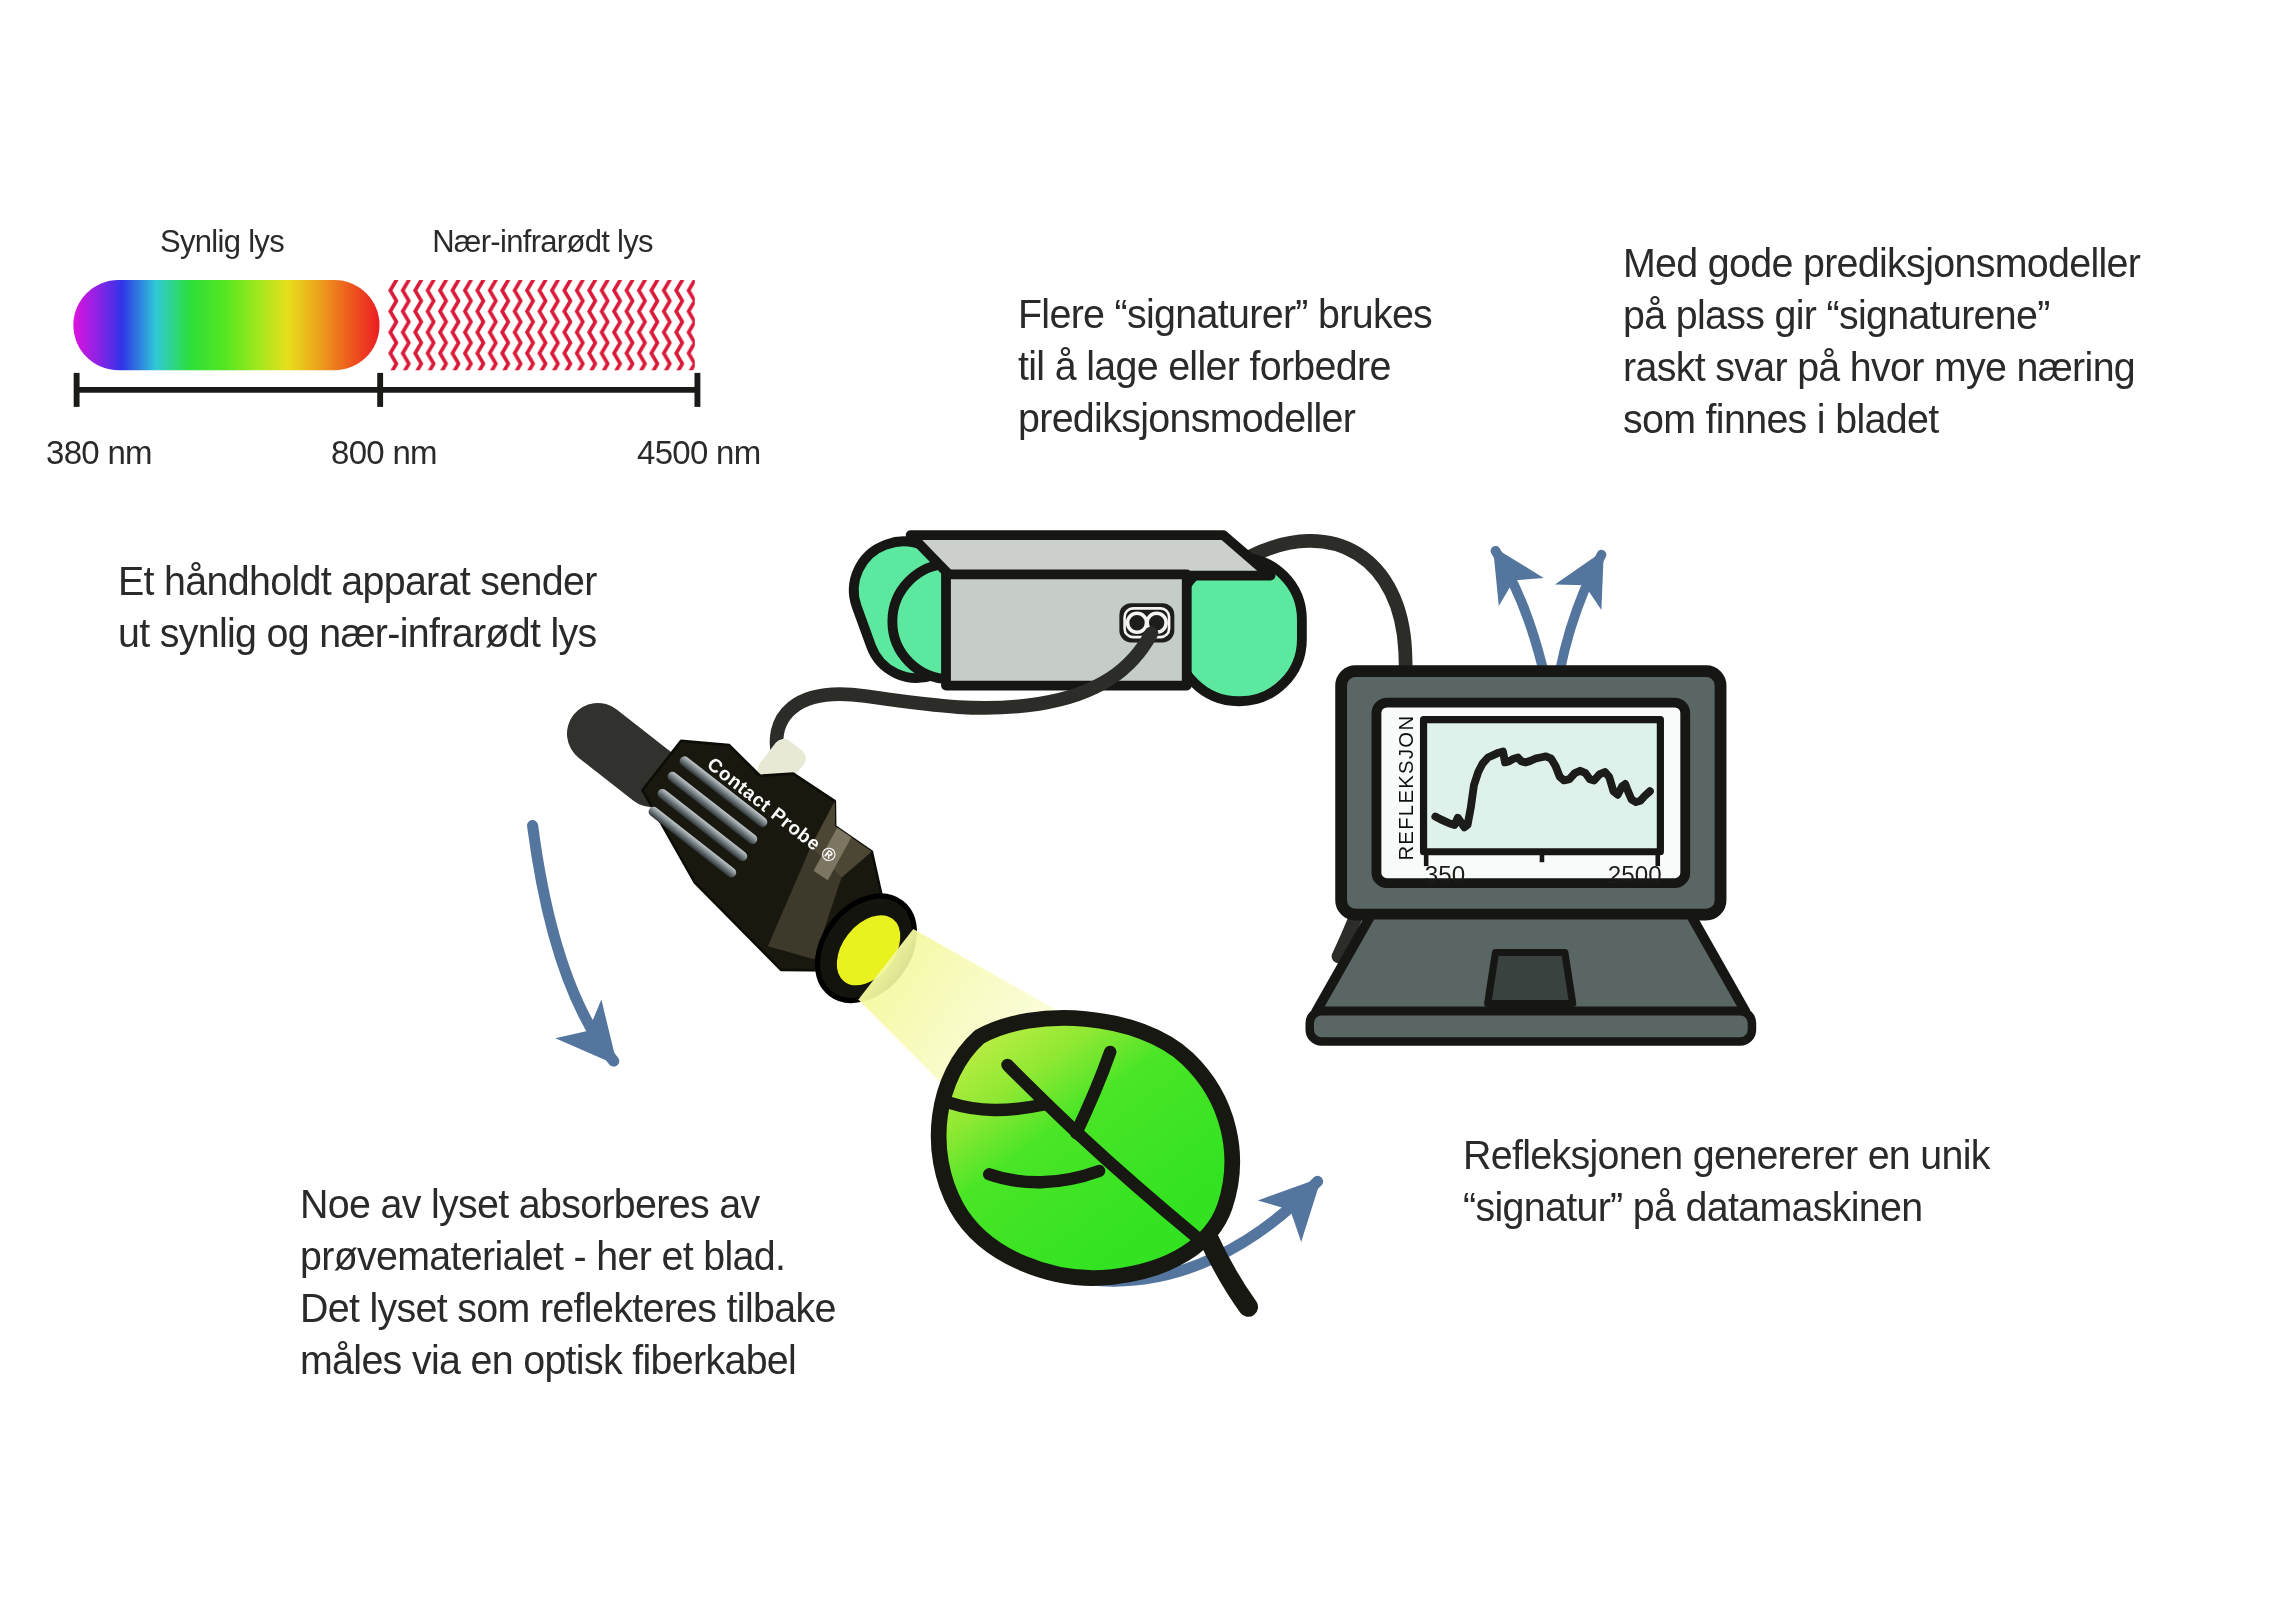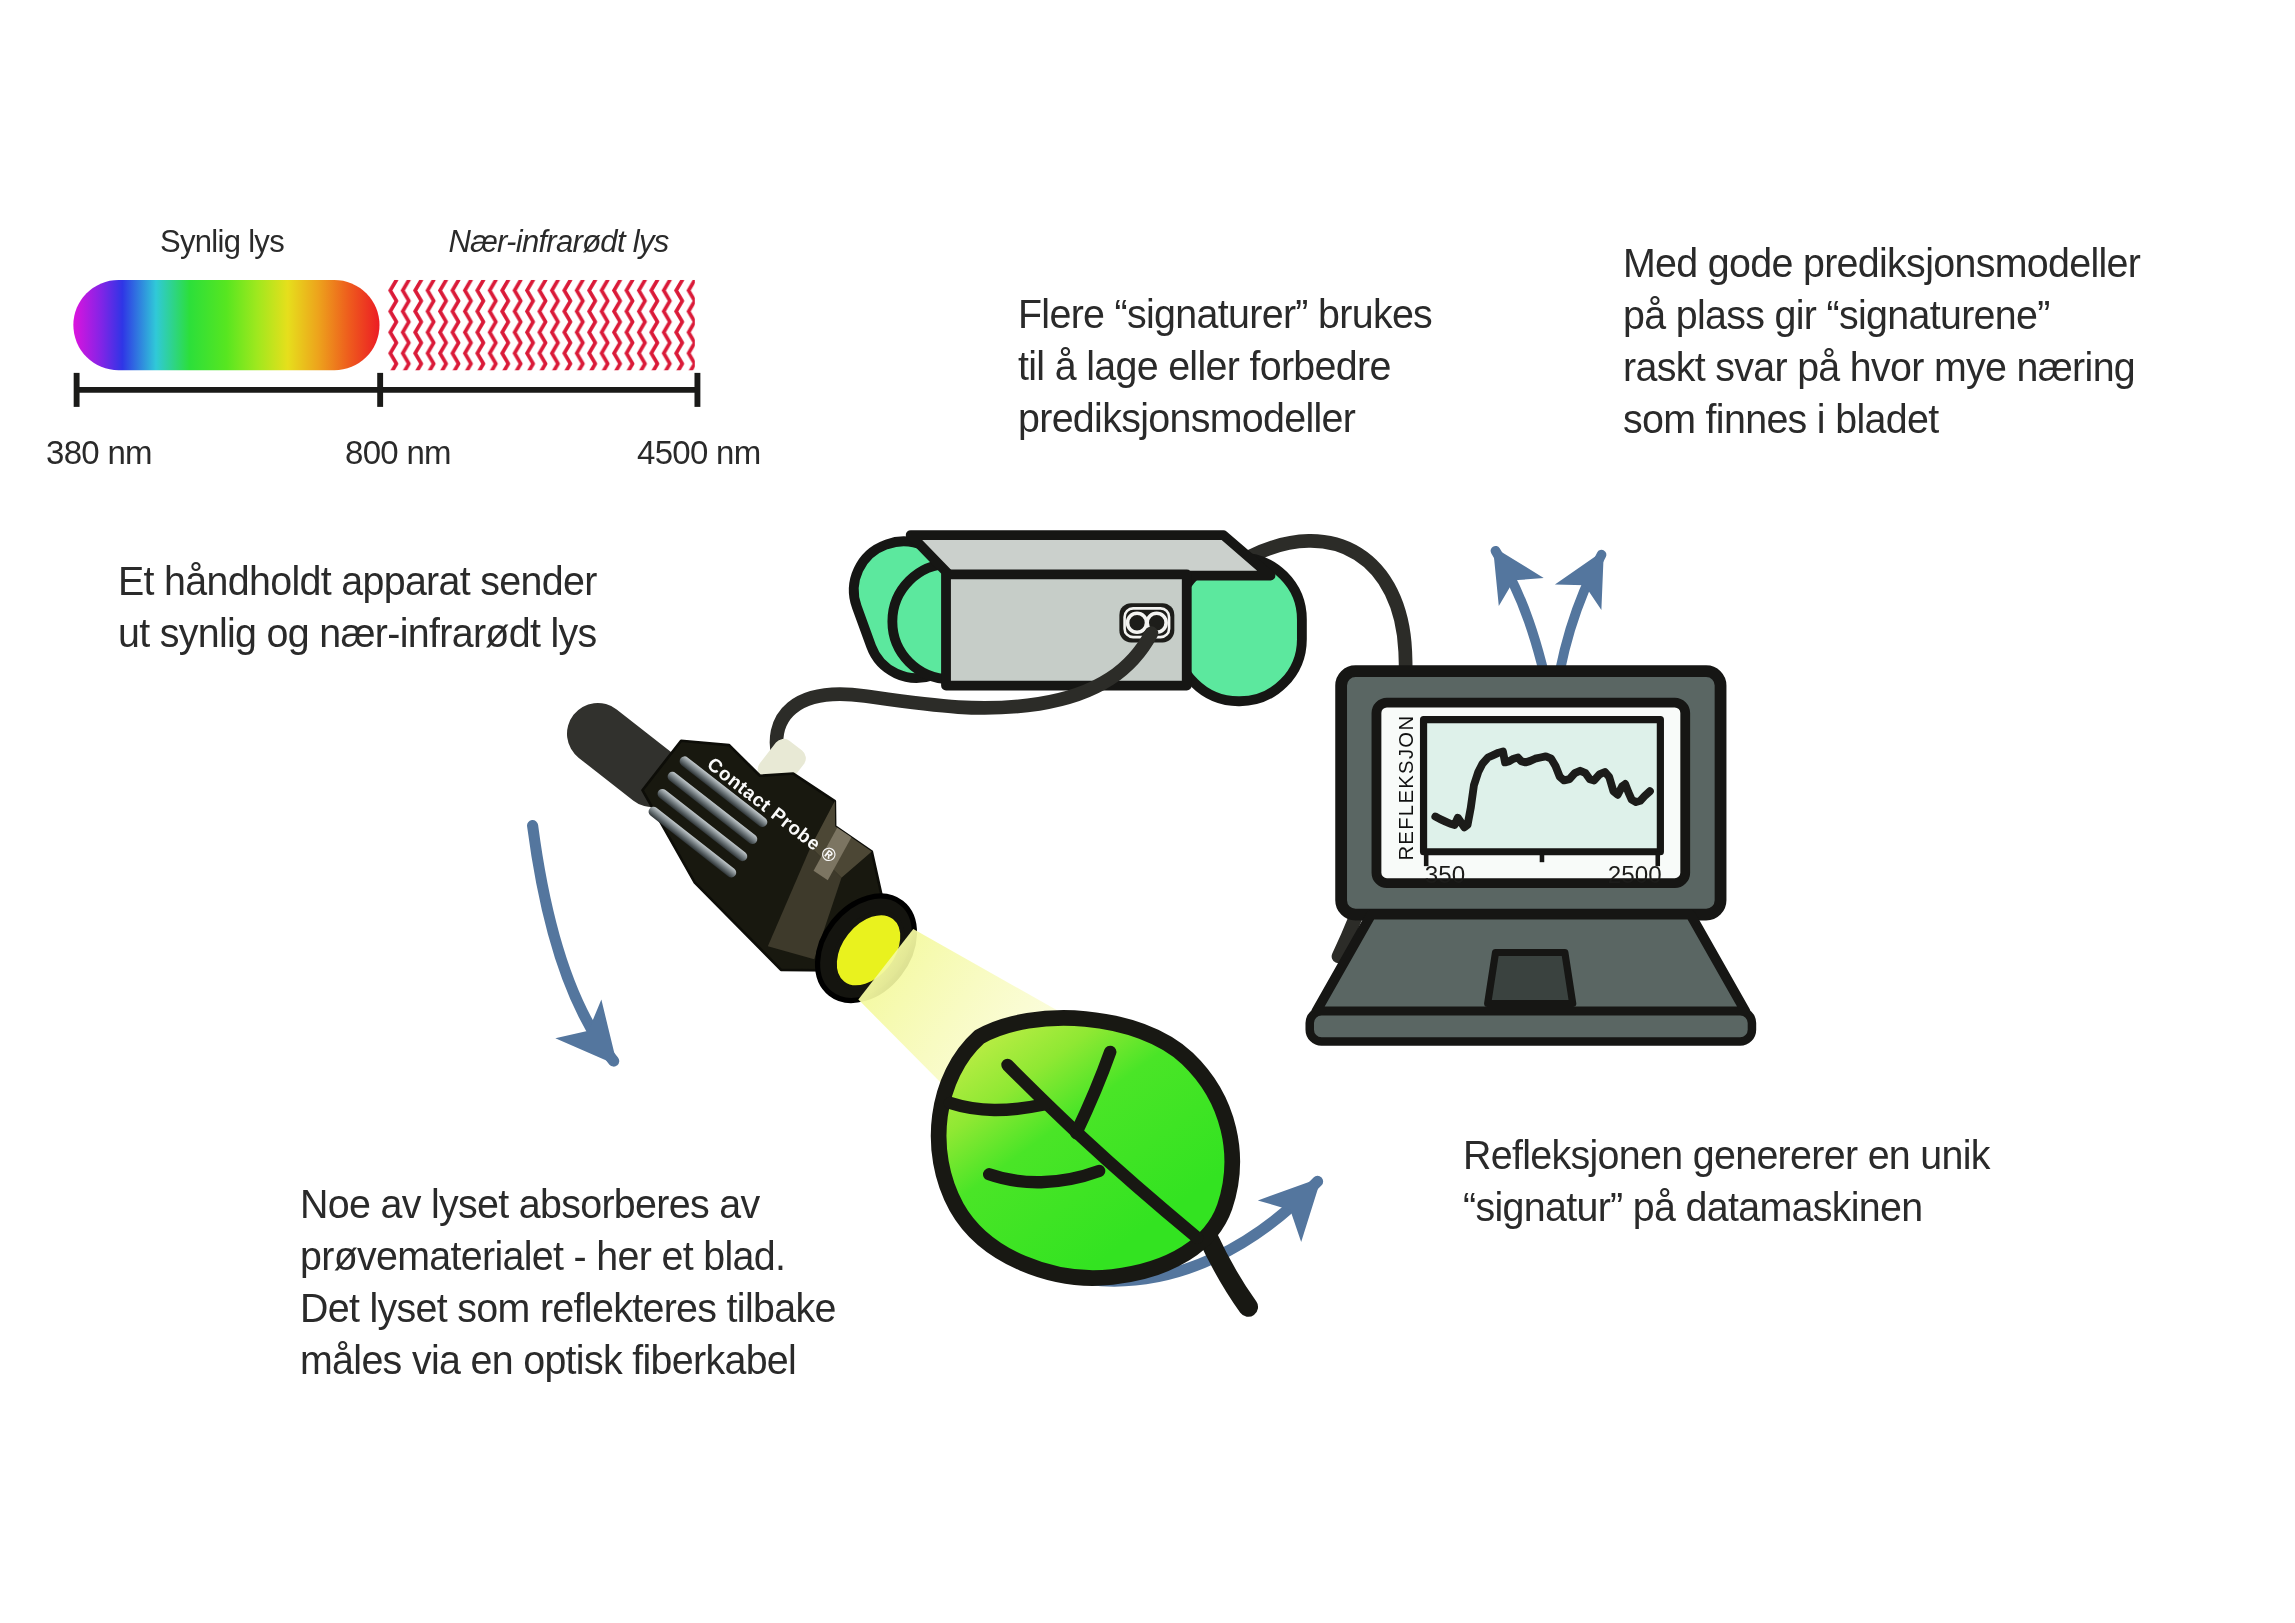--- a/index.html
+++ b/index.html
@@ -137,23 +137,23 @@
       <g fill="none" stroke="#181813" stroke-width="19">
         <path d="M 1540 1628 C 1600 1688, 1680 1768, 1830 1892"></path>
         <path d="M 1645 1732 C 1665 1690, 1680 1656, 1697 1608"></path>
         <path d="M 1598 1688 C 1540 1700, 1495 1700, 1452 1686"></path>
         <path d="M 1680 1790 C 1620 1812, 1560 1812, 1512 1795"></path>
       </g>
     </g>
   </svg>
 
   <div class="spec-label" style="left:101px;top:224px;width:242px;">Synlig lys</div>
-  <div class="spec-label" style="left:408px;top:224px;width:301px;font-style:italic;">Nær-infrarødt lys</div>
+  <div class="spec-label" style="left:392px;top:224px;width:301px;">Nær-infrarødt lys</div>
   <div class="nm-label" style="left:46px;top:402px;">380 nm</div>
-  <div class="nm-label" style="left:345px;top:402px;">800 nm</div>
+  <div class="nm-label" style="left:331px;top:402px;">800 nm</div>
   <div class="nm-label" style="left:637px;top:402px;">4500 nm</div>
 
   <div class="note" style="left:118px;top:555px;">
     <div>Et håndholdt apparat sender</div>
     <div>ut synlig og nær-infrarødt lys</div>
   </div>
 
   <div class="note" style="left:1018px;top:288px;">
     <div>Flere “signaturer” brukes</div>
     <div>til å lage eller forbedre</div>

